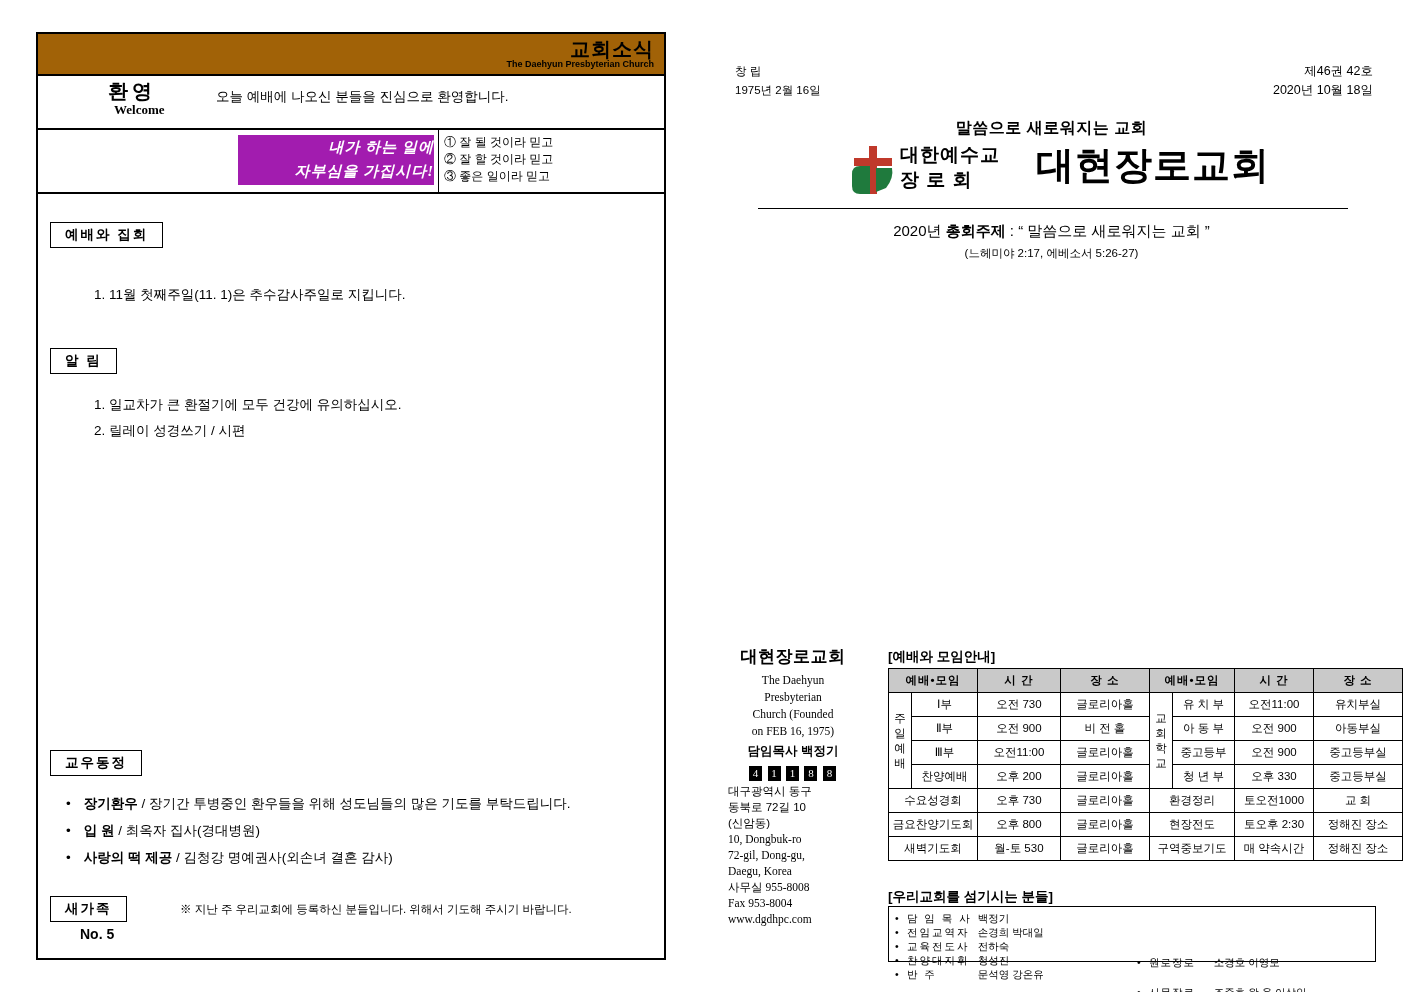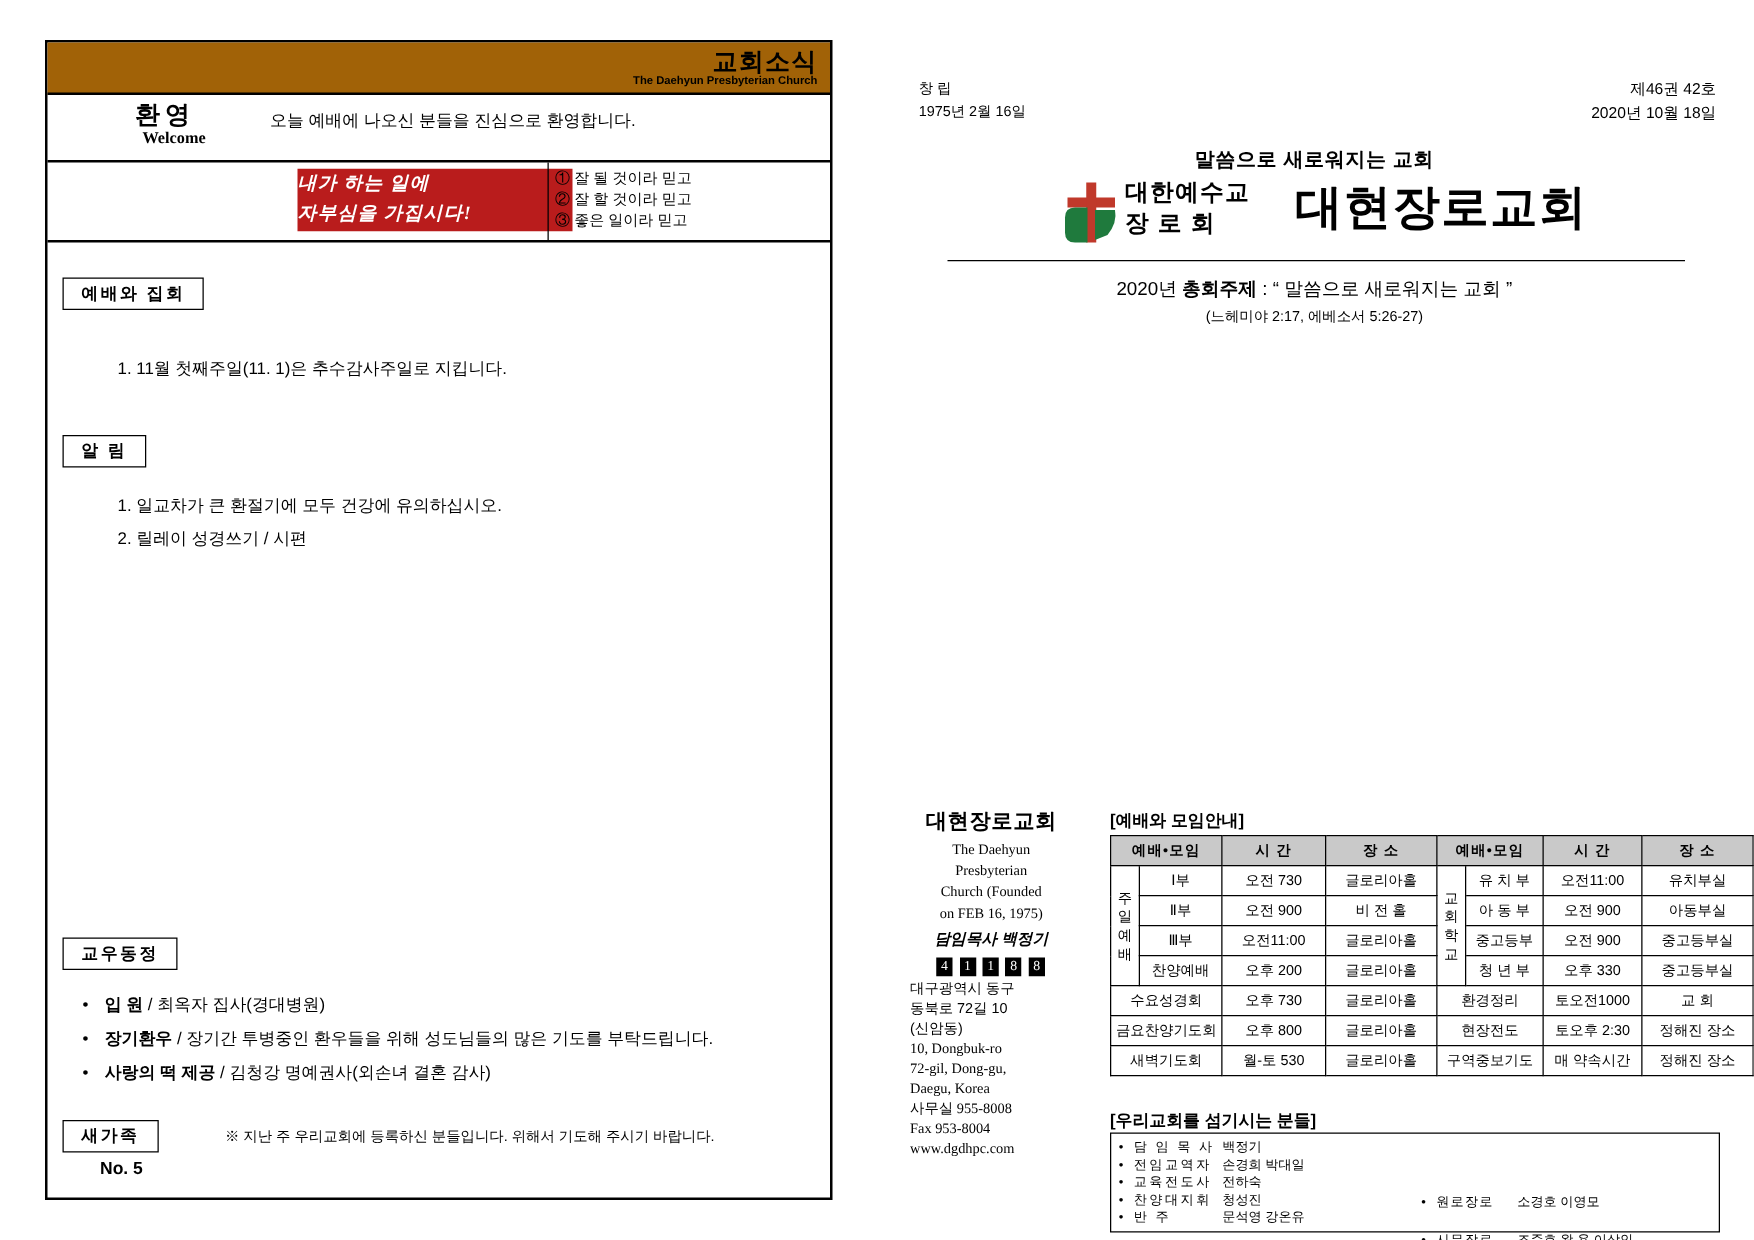--- a/index.html
+++ b/index.html
@@ -48,22 +48,22 @@
   }
 
   .practice-row {
     height:62px; border-bottom:2px solid #000; position:relative;
   }
   .practice-label {
     position:absolute; left:8px; top:6px; font-size:13px; line-height:1.55;
   }
   .practice-label .big { font-size:17px; font-weight:bold; }
   .black-box {
-    position:absolute; left:200px; top:5px; width:220px; height:50px;
-    background:#b91c1c; color:#fff; text-align:left;
+    position:absolute; left:200px; top:5px; width:196px; height:50px;
+    background:#a21caf; color:#fff; text-align:right;
   }
   .black-box div {
     font-family:"Liberation Serif", serif;
     font-style:italic; font-weight:bold; font-size:15px; line-height:24px;
     letter-spacing:1px;
   }
   .practice-list {
     position:absolute; left:406px; top:4px; font-size:12px; line-height:17px;
   }
   .vline {
@@ -126,21 +126,21 @@
   .theme b { font-weight:bold; }
   .theme-ref {
     position:absolute; left:0; top:246px; width:703px; text-align:center;
     font-size:11.5px;
   }
 
   
   .info-block { position:absolute; left:28px; top:645px; width:130px; text-align:center; }
   .info-block .cname { font-size:17px; font-weight:bold; letter-spacing:0.5px; }
   .info-block .en { font-size:11.5px; line-height:17px; font-family:"Liberation Serif", serif; margin-top:4px;}
-  .info-block .pastor { font-size:12.5px; font-weight:bold; margin-top:3px;font-style:italic; }
+  .info-block .pastor { font-size:12.5px; font-weight:bold; margin-top:3px; }
   .zipcode { margin-top:3px; }
   .zipcode span {
     display:inline-block; width:13px; height:15px; background:#000; color:#fff;
     font-size:11px; line-height:15px; text-align:center; margin-right:1px;
     font-family:"Liberation Serif", serif;
   }
   .info-block .addr { font-size:11.5px; line-height:16px; text-align:left; margin-top:2px; }
   .info-block .addr-en { font-size:11.5px; line-height:16px; text-align:left; font-family:"Liberation Serif", serif;}
 
   
@@ -152,21 +152,21 @@
   .wtable td, .wtable th {
     border:1px solid #000; text-align:center; padding:2px 3px; height:19px;
   }
   .wtable thead td {
     background:#c9c9c9; font-weight:bold; letter-spacing:1px;
   }
   .vcol { width:16px; font-size:11.5px; }
 
   .servers-title { position:absolute; left:188px; top:888px; font-size:13.5px; font-weight:bold; }
   .servers-box {
-    position:absolute; left:188px; top:906px; width:488px; height:80px;
+    position:absolute; left:188px; top:906px; width:488px; height:56px;
     border:1px solid #000; box-sizing:border-box; font-size:10.5px;
   }
   .srv-col { position:absolute; }
   .srv-row { line-height:14px; white-space:nowrap; }
   .srv-row .b { display:inline-block; width:9px; }
   .srv-role { display:inline-block; width:68px; letter-spacing:2px; }
   .srv-role2 { display:inline-block; width:62px; letter-spacing:1px;margin-top:16px; }
 </style>
 </head>
 <body>
@@ -213,27 +213,27 @@
       <div class="body-line">1. 일교차가 큰 환절기에 모두 건강에 유의하십시오.</div>
       <div class="body-line">2. 릴레이 성경쓰기 / 시편</div>
     </div>
 
     <div class="sec-wrap" style="left:12px; top:716px;">
       <div class="sec-title">교우동정</div>
     </div>
     <div class="sec-wrap" style="left:28px; top:756px; width:596px;">
       <div class="bullet-line">
         <span class="dot">•</span>
+        <b>장기환우</b>
+        <span>/ 장기간 투병중인 환우들을 위해 성도님들의 많은 기도를 부탁드립니다.</span>
+      </div>
+      <div class="bullet-line">
+        <span class="dot">•</span>
         <b>입    원</b>
         <span>/ 최옥자 집사(경대병원)</span>
-      </div>
-      <div class="bullet-line">
-        <span class="dot">•</span>
-        <b>장기환우</b>
-        <span>/ 장기간 투병중인 환우들을 위해 성도님들의 많은 기도를 부탁드립니다.</span>
       </div>
       <div class="bullet-line">
         <span class="dot">•</span>
         <b>사랑의 떡 제공</b>
         <span>/ 김청강 명예권사(외손녀 결혼 감사)</span>
       </div>
     </div>
 
     <div class="sec-wrap" style="left:12px; top:862px;">
       <div class="sec-title">새가족</div>

